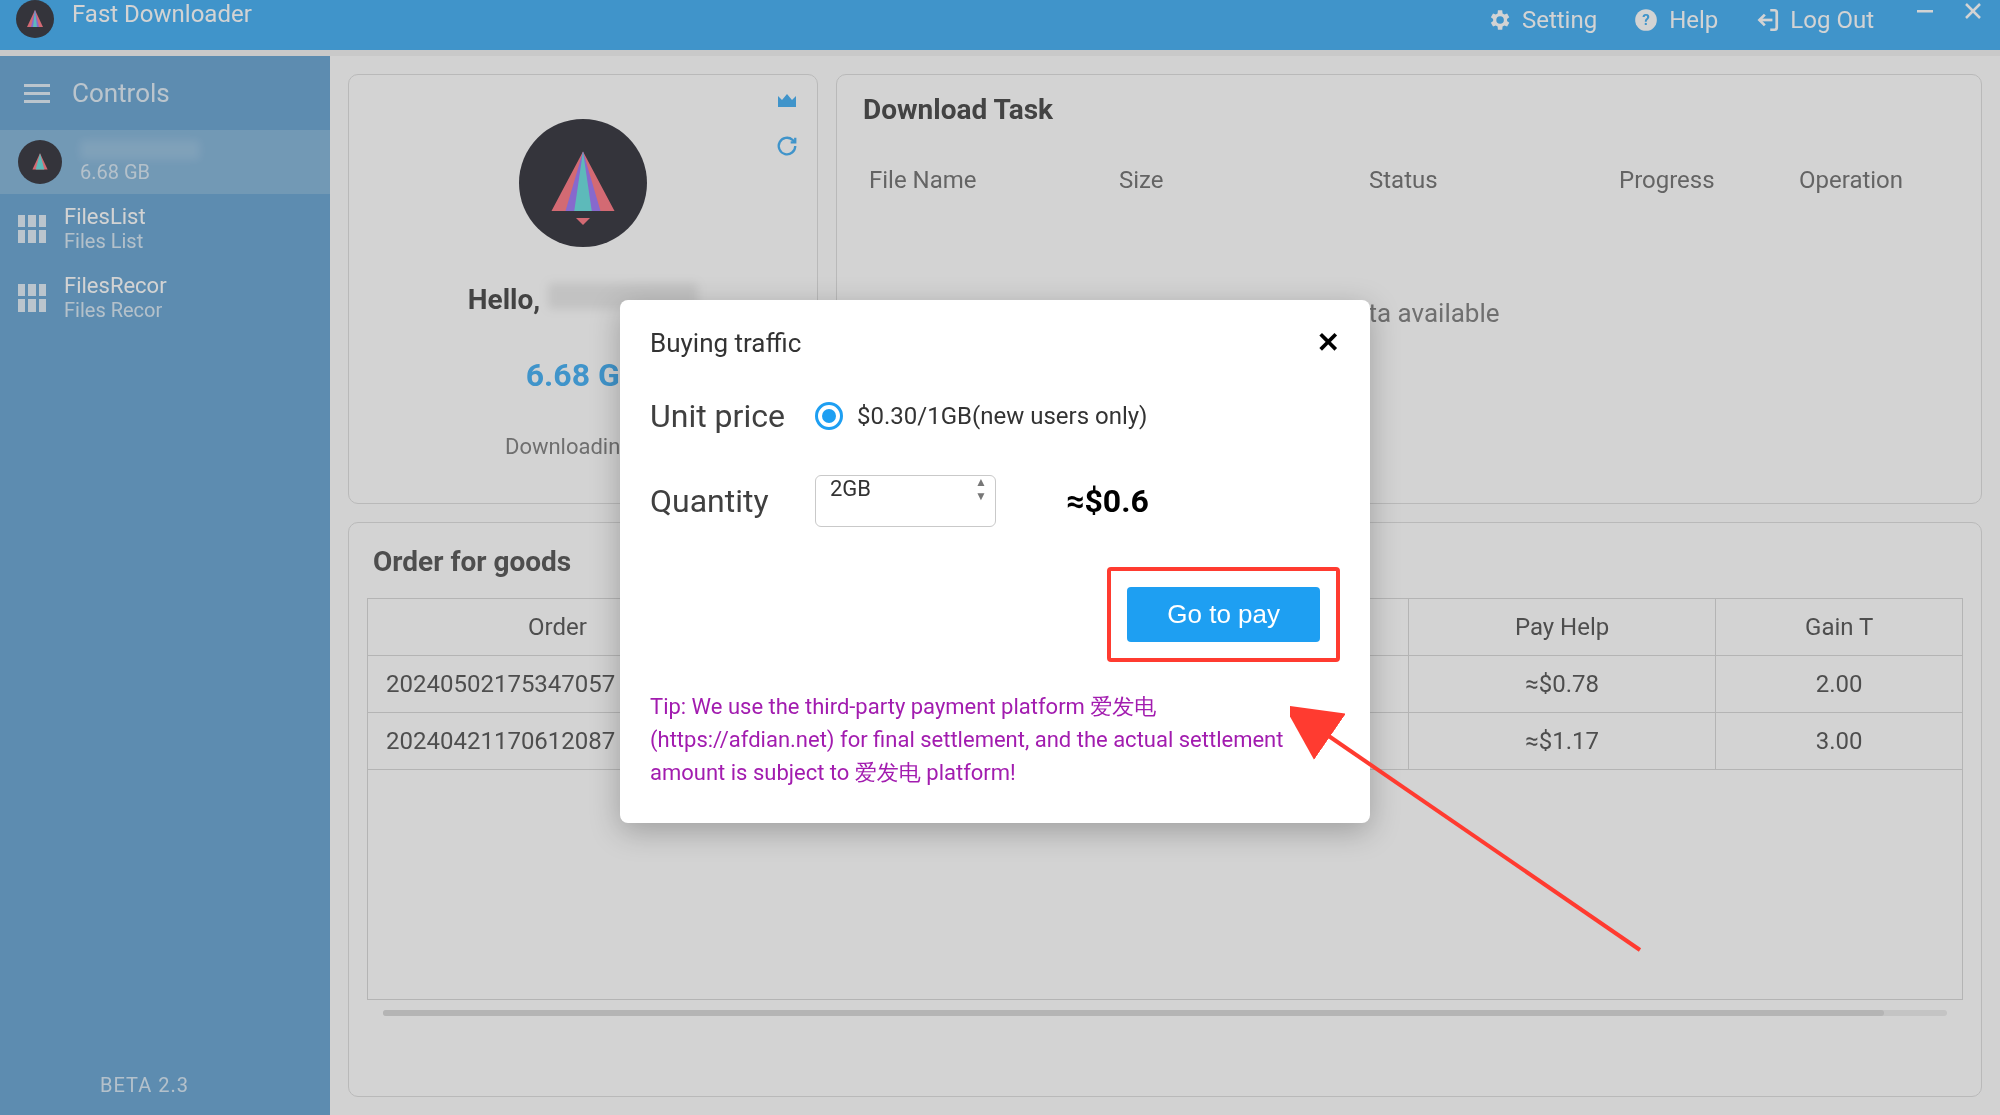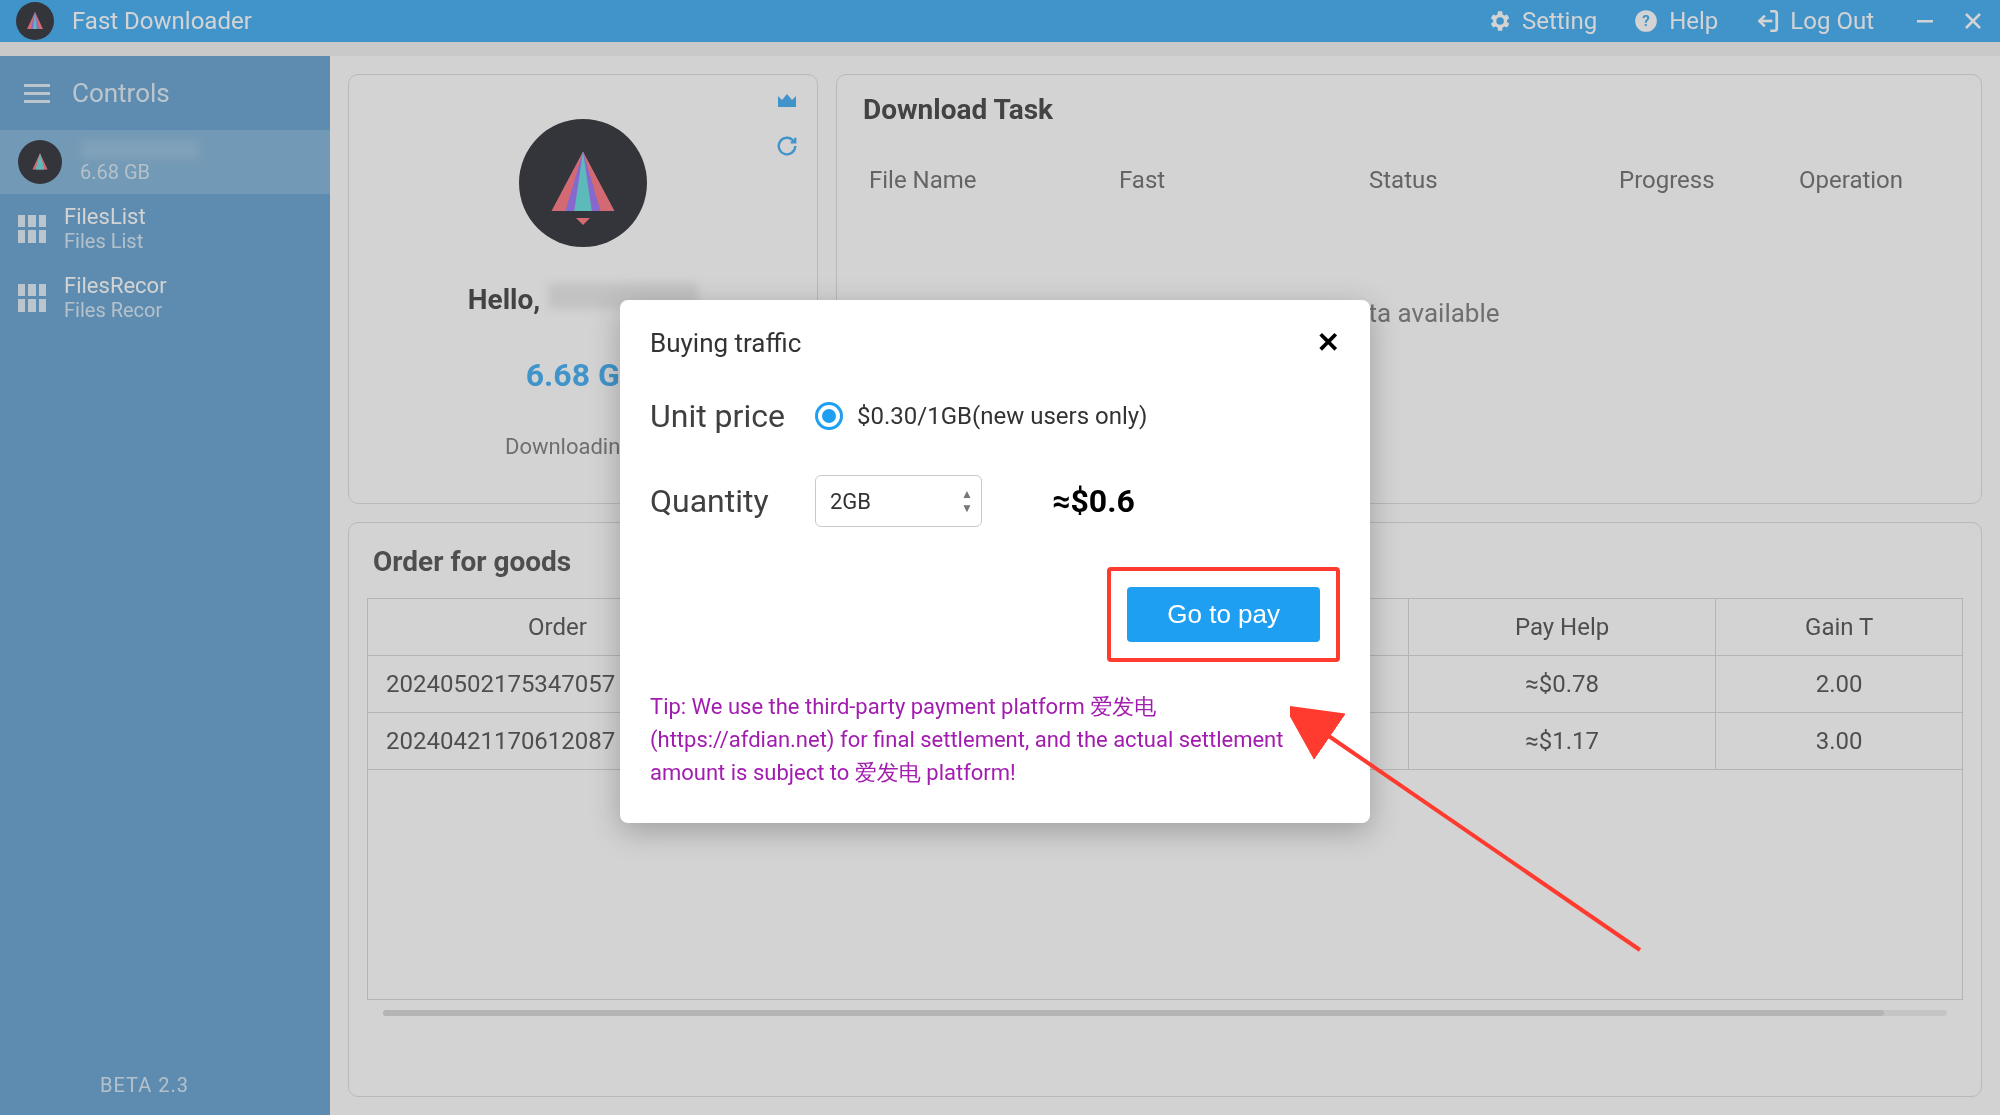--- a/index.html
+++ b/index.html
@@ -13,25 +13,25 @@
 }
 .overlay {
   position: absolute;
   inset: 0;
   background: rgba(128,128,128,0.35);
   z-index: 50;
   pointer-events: none;
 }
 
 .titlebar {
-  height: 42px;
+  height: 50px;
   background: #1e9ff2;
   color: #fff;
   display: flex;
-  align-items: center;
+  align-items: flex-start;
   padding: 0 16px;
   font-size: 24px;
 }
 .titlebar .logo {
   width: 38px; height: 38px; border-radius: 50%;
   background: #0b0b16;
   display: flex; align-items: center; justify-content: center;
   margin-right: 18px;
 }
 .titlebar .logo svg { width: 24px; height: 24px; }
@@ -137,22 +137,22 @@
 }
 .dialog .dlg-head { display:flex; justify-content:space-between; align-items:center; margin-bottom:38px;}
 .dialog .dlg-title { font-size:26px; color:#333;}
 .dialog .dlg-close { font-size:28px; cursor:pointer; font-weight:700;}
 .dialog .dlg-row { display:flex; align-items:center; margin-bottom:40px;}
 .dialog .dlg-label { width:165px; font-size:32px; color:#404040;}
 .dialog .radio { width:28px; height:28px; border:3px solid #1e9ff2; border-radius:50%; display:flex; align-items:center; justify-content:center; margin-right:14px;}
 .dialog .radio .dot{ width:14px; height:14px; background:#1e9ff2; border-radius:50%;}
 .dialog .radio-label{ font-size:24px; color:#333;}
 .dialog .stepper {
-  width:167px; height:52px; border:1px solid #c9c9c9; border-radius:6px;
-  display:flex; align-items:center; padding:0 8px 0 14px; font-size:22px; color:#333;
+  width:181px; height:52px; border:1px solid #c9c9c9; border-radius:6px;
+  display:flex; padding:0 8px 0 14px; font-size:22px; color:#333;
 }
 .dialog .stepper .val{ flex:1;}
 .dialog .stepper .arrows{ display:flex; flex-direction:column; gap:2px;}
 .dialog .stepper .arrows span{ font-size:12px; color:#777; line-height:1; cursor:pointer;}
 .dialog .approx { margin-left:70px; font-size:32px; font-weight:700;}
 .dialog .pay-wrap { display:flex; justify-content:flex-end; margin-bottom:28px;}
 .dialog .pay-highlight {
   border:4px solid #ff3b30; padding:16px; border-radius:4px;
 }
 .dialog .pay-btn {
@@ -296,21 +296,21 @@
         <span>Hello,</span>
         <span class="blurred2"></span>
       </div>
       <div class="gb">6.68 GB</div>
       <div class="downloading">Downloading Fil</div>
     </div>
     <div class="card download-card">
       <h2>Download Task</h2>
       <div class="dl-headers">
         <div>File Name</div>
-        <div>Fast</div>
+        <div>Size</div>
         <div>Status</div>
         <div>Progress</div>
         <div>Operation</div>
       </div>
       <div class="nodata">o data available</div>
     </div>
   </div>
   <div class="card orders-card">
     <h2>Order for goods</h2>
     <table class="orders-table">

